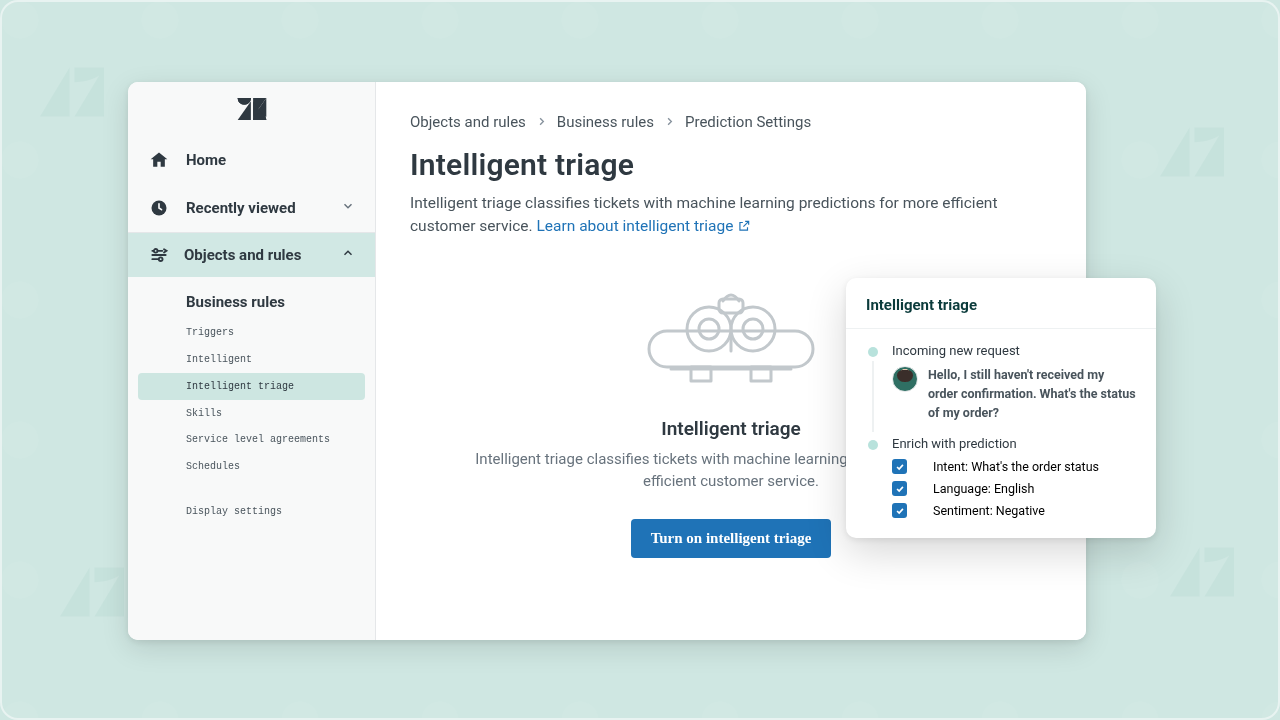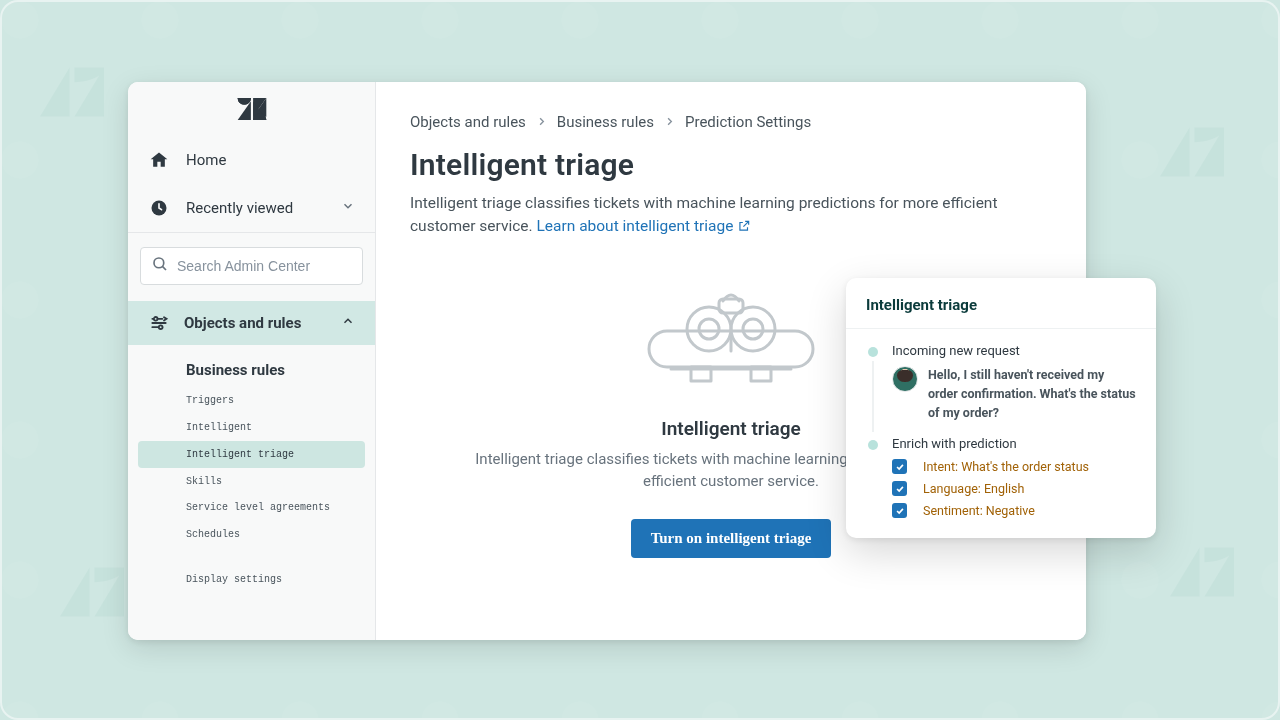--- a/index.html
+++ b/index.html
@@ -49,21 +49,21 @@
     border-right: 1px solid #e5e7e9;
     border-radius: 10px 0 0 10px;
     display: flex; flex-direction: column;
   }
   .logo-area { height: 54px; display:flex; align-items:center; justify-content:center; border-bottom: 1px solid transparent;}
   .zd-logo svg { display:block; }
 
   .nav-row {
     display:flex; align-items:center; gap:16px;
     padding: 14px 20px;
-    color:#2f3941; font-size:15px; font-weight:400;
+    color:#2f3941; font-size:15px; font-weight:700;
     cursor:pointer;
   }
   .nav-row .icon { width:22px; display:flex; justify-content:center; color:#2f3941;}
   .nav-row.with-chevron { justify-content:flex-start; }
   .chev { margin-left:auto; color:#68737d; }
   .divider { height:1px; background:#e5e7e9; margin:0; }
 
   .search-wrap { padding: 14px 12px 16px; }
   .search {
     display:flex; align-items:center; gap:8px;
@@ -153,21 +153,21 @@
     border:1px solid #e5e7e9;
     position:relative; overflow:hidden;
   }
   .avatar::after{
     content:""; position:absolute; left:4px; right:4px; top:3px; height:12px;
     background:#3a2e2a; border-radius:8px 8px 10px 10px;
   }
   .msg p { font-size:12.5px; color:#49545c; line-height:1.5;}
   .gap { height:14px; }
   .pred-list { margin-top:6px; display:flex; flex-direction:column; gap:7px;}
-  .pred-item { display:flex; align-items:center; gap:16px; font-size:12.5px; color:#a16207;}
+  .pred-item { display:flex; align-items:center; gap:26px; font-size:12.5px; color:#000000;}
   .chk {
     width:15px; height:15px; border-radius:3px; background:#1f73b7;
     display:flex; align-items:center; justify-content:center; flex:0 0 15px;
   }
   .chk svg { display:block; }
 
   
   .z-shape { position:absolute; width:64px; height:64px; opacity:.10; }
   .z-shape svg { width:100%; height:100%; fill:#7fb8ae; }
 </style>
@@ -238,31 +238,20 @@
       <span>Recently viewed</span>
       <span class="chev">
         <svg width="14" height="14" viewBox="0 0 24 24" fill="none" stroke="#68737d" stroke-width="2.5">
             <path d="M6 9 L12 15 L18 9"></path>
           </svg>
       </span>
     </div>
 
     <div class="divider"></div>
 
-    <div class="search-wrap">
-      <div class="search">
-        <span>
-          <svg width="18" height="18" viewBox="0 0 24 24" fill="none" stroke="#68737d" stroke-width="2.2">
-              <circle cx="10.5" cy="10.5" r="6.5"></circle>
-              <path d="M20 20 L15.2 15.2"></path>
-            </svg>
-        </span>
-        <input type="text" placeholder="Search Admin Center" style="">
-      </div>
-    </div>
 
     <div class="section-row">
       <span class="icon">
         <svg width="20" height="20" viewBox="0 0 24 24" fill="none" stroke="#2f3941" stroke-width="2.2" stroke-linecap="round">
           <path d="M4 7 H16"></path>
             <circle cx="8" cy="7" r="2.2" fill="#d1e8e4"></circle>
           <path d="M4 12 H20"></path>
           <path d="M4 17 H16"></path>
             <circle cx="14" cy="17" r="2.2" fill="#d1e8e4"></circle>
           <path d="M18 5 L21 7 L18 9"></path>

